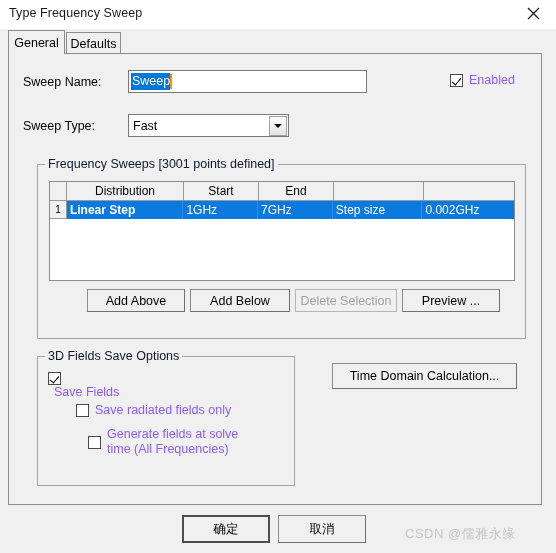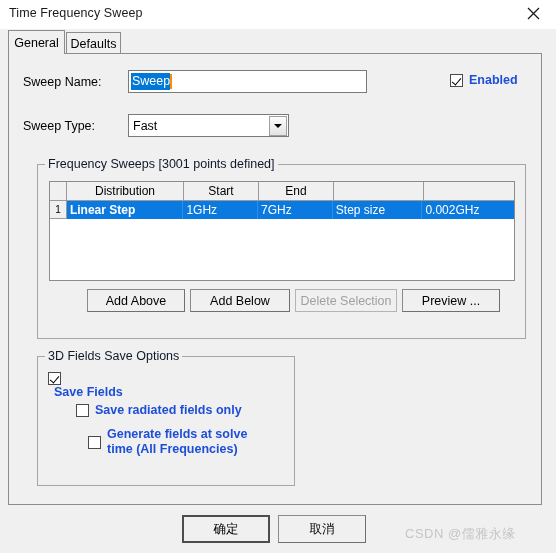--- a/index.html
+++ b/index.html
@@ -174,24 +174,23 @@
     position: absolute;
     left: 3px; top: 1px;
     width: 4px; height: 8px;
     border: solid #000;
     border-width: 0 1.6px 1.6px 0;
     transform: rotate(40deg);
   }
   .chk-label {
     margin-left: 6px;
     font-size: 12.5px;
-    color: #1d4ed8;
+    color: #8b5cf6;
     white-space: pre-line;
     line-height: 15px;
-    font-weight: bold;
   }
 
   
   .group {
     position: absolute;
     box-sizing: border-box;
     border: 1px solid #a5a5a5;
   }
   .group-title {
     position: absolute;
@@ -285,21 +284,21 @@
     font-size: 13px;
     color: #c6c6c6;
     white-space: nowrap;
     letter-spacing: 0.5px;
   }
 </style>
 </head>
 <body>
 
 <div class="titlebar">
-  <div class="titlebar-text">Time Frequency Sweep</div>
+  <div class="titlebar-text">Type Frequency Sweep</div>
   <div class="close-btn">
     <svg width="13" height="13" viewBox="0 0 13 13" aria-hidden="true">
       <line x1="1" y1="1" x2="12" y2="12" stroke="#1a1a1a" stroke-width="1.2"></line>
       <line x1="12" y1="1" x2="1" y2="12" stroke="#1a1a1a" stroke-width="1.2"></line>
     </svg>
   </div>
 </div>
 
 <div class="tabstrip">
   <div class="tab tab-general active">
@@ -374,19 +373,20 @@
       <span class="chk-label">Save radiated fields only</span>
     </div>
 
     <div class="chk-wrap" style="left:38px; top:70px; align-items:center;margin-left:12px;">
       <span class="chk-box"></span>
       <span class="chk-label">Generate fields at solve
 time (All Frequencies)</span>
     </div>
   </div>
 
+  <div class="btn" style="left:323px; top:309px; width:185px; height:26px;">Time Domain Calculation...</div>
 
 </div>
 
 <div class="btn default" style="left:182px; top:515px; width:88px; height:28px;">确定</div>
 <div class="btn" style="left:278px; top:515px; width:88px; height:28px;">取消</div>
 
 <div class="watermark" style="left:405px; top:525px;">CSDN @儒雅永缘</div>
 
 </body></html>

